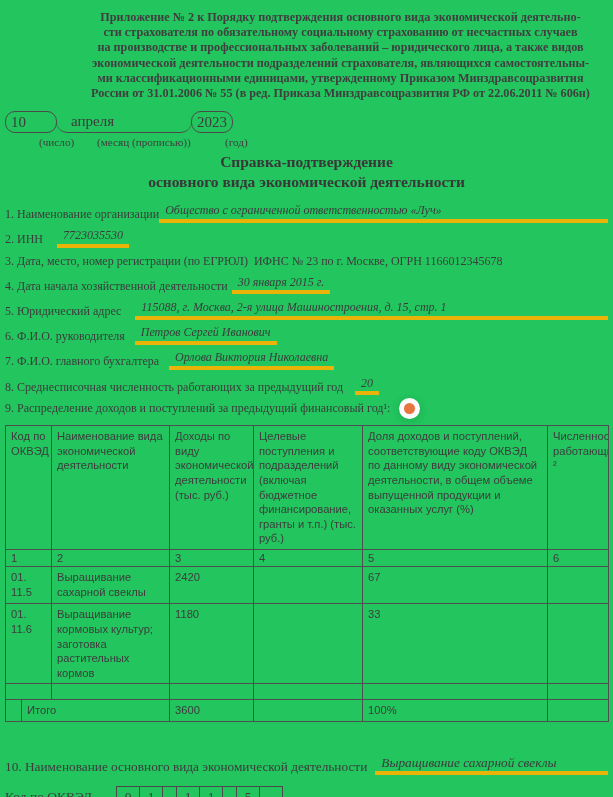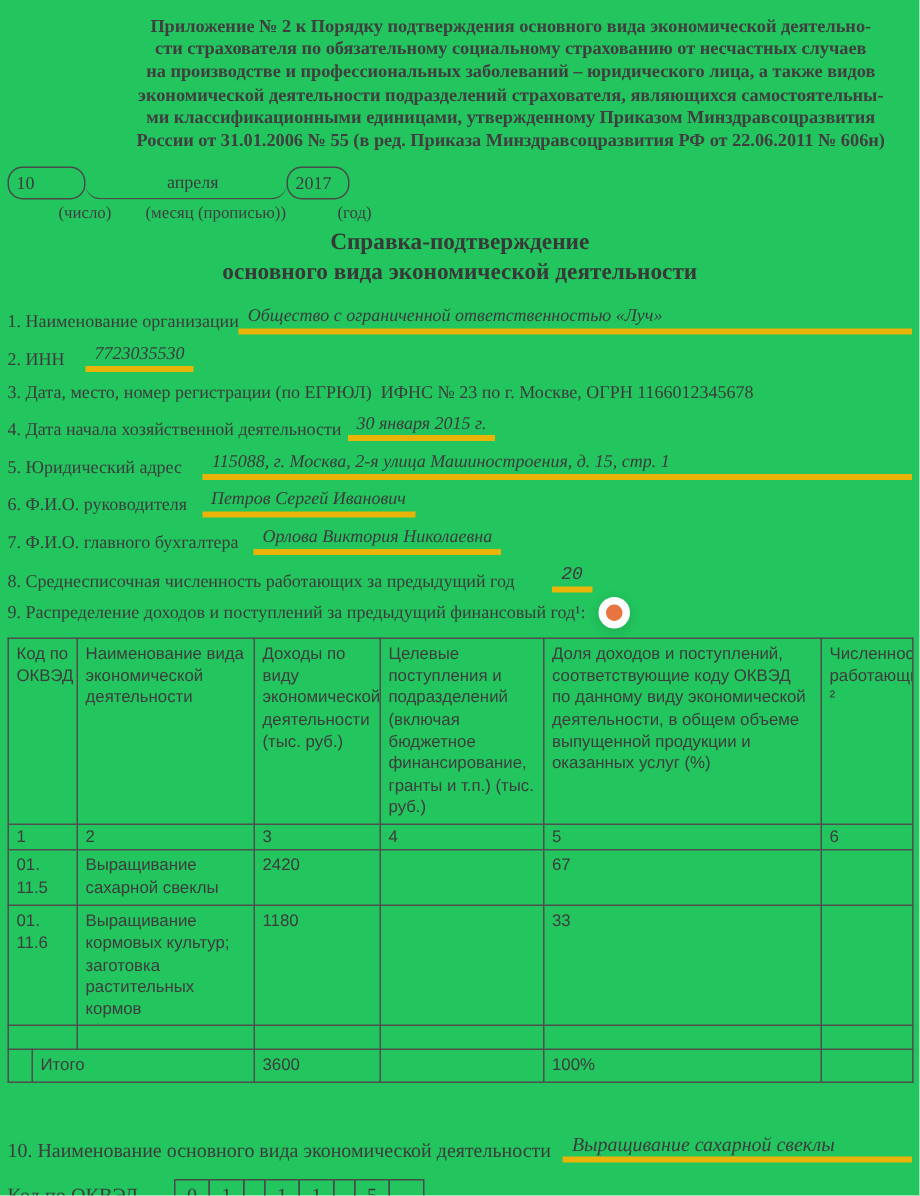--- a/index.html
+++ b/index.html
@@ -7,23 +7,23 @@
     width:613px;height:797px;box-sizing:border-box;position:relative;
     padding:10px 5px 0 5px;background:#22c55e;overflow:hidden;
     font-family:"Liberation Serif","DejaVu Serif",serif;color:#3c3c3c;
   }
   
   .top-note{margin-left:68px;text-align:center;font-weight:bold;
     font-size:12.2px;line-height:15.2px;color:#3f3f3f;}
   .top-note span{display:block;white-space:nowrap;}
   
   .date-row{display:flex;margin-top:10px;align-items:stretch;}
-  .date-cell{box-sizing:border-box;font-size:12px;height:22px;line-height:19px;border-radius:10px;}
+  .date-cell{box-sizing:border-box;font-size:15px;height:22px;line-height:19px;border-radius:10px;}
   .date-day{width:52px;border:1px solid #4a4a4a;padding:1px 5px;}
-  .date-month{width:134px;border-bottom:1px solid #4a4a4a;padding:1px 5px 19px 14px;text-align:center;}
+  .date-month{width:134px;border-bottom:1px solid #4a4a4a;padding:1px 5px 19px 14px;}
   .date-year{width:42px;border:1px solid #4a4a4a;padding:1px 5px;}
   .date-labels{display:flex;font-size:11.2px;margin-top:3px;color:#3f3f3f;margin-left:32px;}
   .dl-day{width:52px;box-sizing:border-box;padding-left:2px;}
   .dl-month{width:134px;box-sizing:border-box;padding-left:8px;}
   .dl-year{box-sizing:border-box;padding-left:2px;}
   
   .doc-title{margin-top:4px;text-align:center;font-weight:bold;
     font-size:15.5px;line-height:19.5px;color:#383838;}
   
   .items{margin-top:11px;font-size:12px;}
@@ -76,21 +76,21 @@
     <span>сти страхователя по обязательному социальному страхованию от несчастных случаев</span>
     <span>на производстве и профессиональных заболеваний – юридического лица, а также видов</span>
     <span>экономической деятельности подразделений страхователя, являющихся самостоятельны-</span>
     <span>ми классификационными единицами, утвержденному Приказом Минздравсоцразвития</span>
     <span>России от 31.01.2006 № 55 (в ред. Приказа Минздравсоцразвития РФ от 22.06.2011 № 606н)</span>
   </div>
 
   <div class="date-row">
     <div class="date-cell date-day">10</div>
     <div class="date-cell date-month">апреля</div>
-    <div class="date-cell date-year">2017</div>
+    <div class="date-cell date-year">2023</div>
   </div>
   <div class="date-labels">
     <div class="dl-day">(число)</div>
     <div class="dl-month">(месяц (прописью))</div>
     <div class="dl-year">(год)</div>
   </div>
 
   <div class="doc-title">
     <div>Справка-подтверждение</div>
     <div>основного вида экономической деятельности</div>
@@ -120,21 +120,21 @@
     <div class="item">
       <span class="item-label">6. Ф.И.О. руководителя</span>
       <span class="item-value" style="margin-left:10px;">Петров Сергей Иванович</span>
     </div>
     <div class="item">
       <span class="item-label">7. Ф.И.О. главного бухгалтера</span>
       <span class="item-value" style="margin-left:10px;">Орлова Виктория Николаевна</span>
     </div>
     <div class="item">
       <span class="item-label">8. Среднесписочная численность работающих за предыдущий год</span>
-      <span class="item-value" style="margin-left:25px;font-family:Liberation Mono, monospace;">20</span>
+      <span class="item-value" style="margin-left:12px;">20</span>
     </div>
     <div class="item">
       <span class="item-label">9. Распределение доходов и поступлений за предыдущий финансовый год¹:</span>
       <span class="hotspot" style="background-color: rgb(232, 116, 63);"></span>
     </div>
   </div>
 
   <table class="okv-table">
     <colgroup>
       <col style="width:16px">

